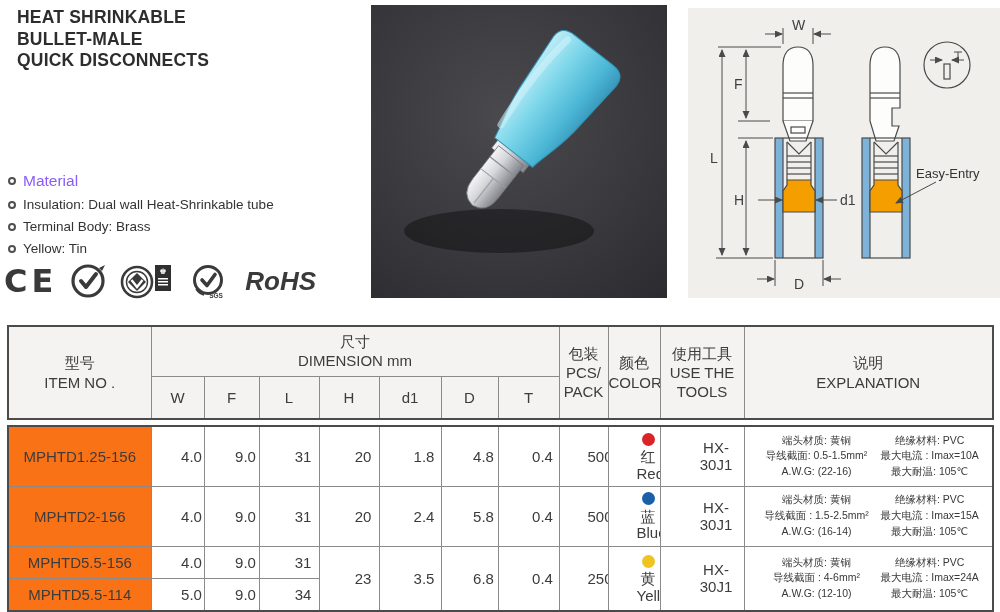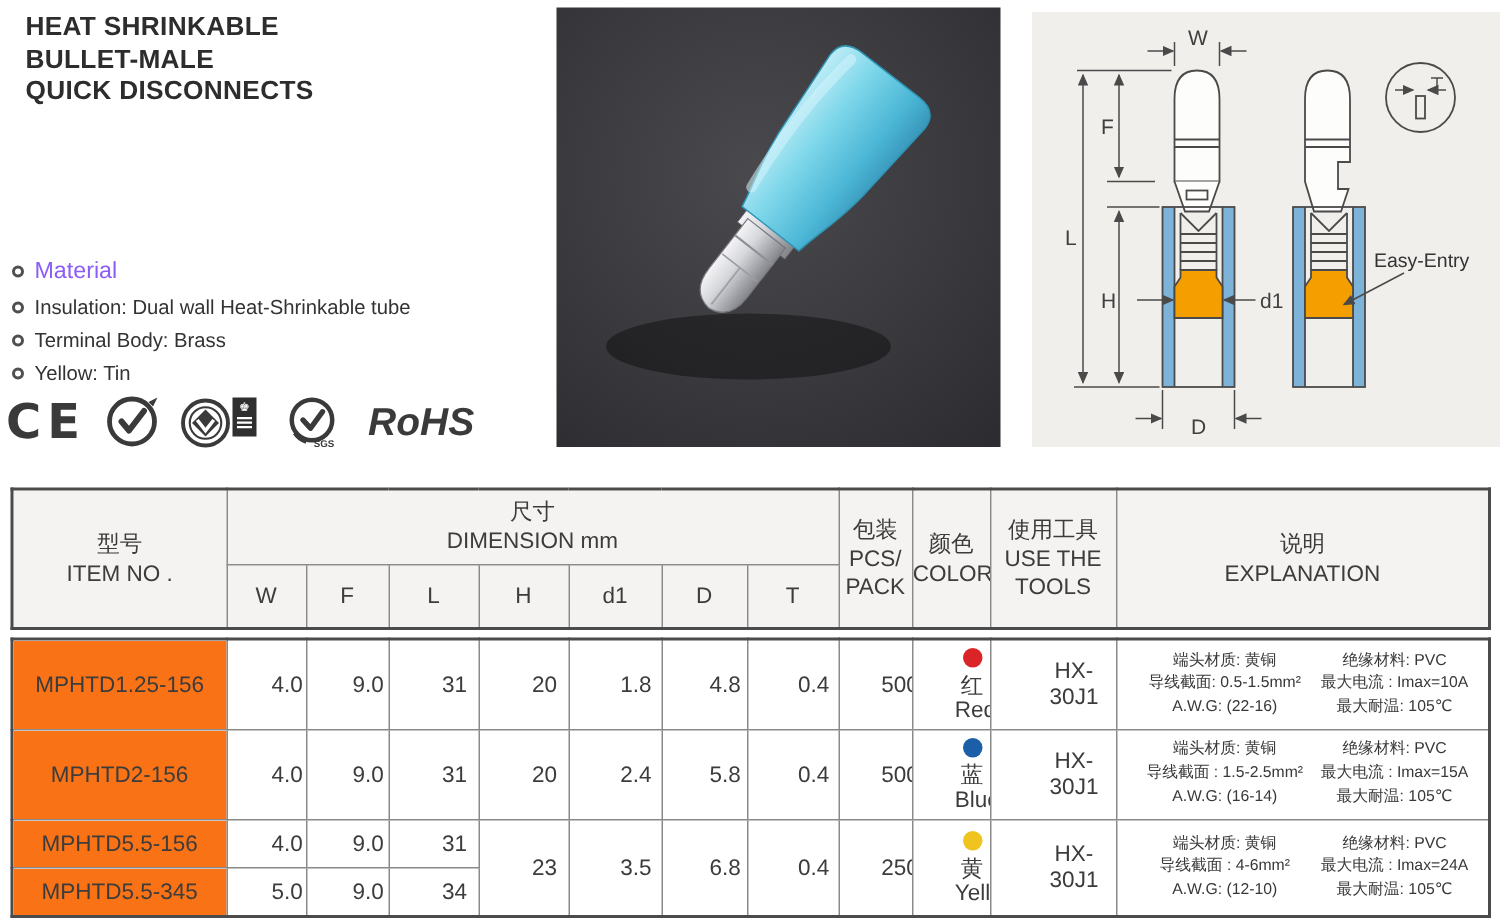--- a/index.html
+++ b/index.html
@@ -392,21 +392,21 @@
             </div>
             <div class="ex-col">
               <div>绝缘材料: PVC</div>
               <div>最大电流 : Imax=24A</div>
               <div>最大耐温: 105℃</div>
             </div>
           </div>
         </td>
       </tr>
       <tr class="r-short2">
-        <td class="c-item">MPHTD5.5-345</td>
+        <td class="c-item">MPHTD5.5-114</td>
         <td class="c-num">5.0</td>
         <td class="c-num">9.0</td>
         <td class="c-num">34</td>
       </tr>
     </tbody>
   </table>
 
 </div>
 
 </body></html>

